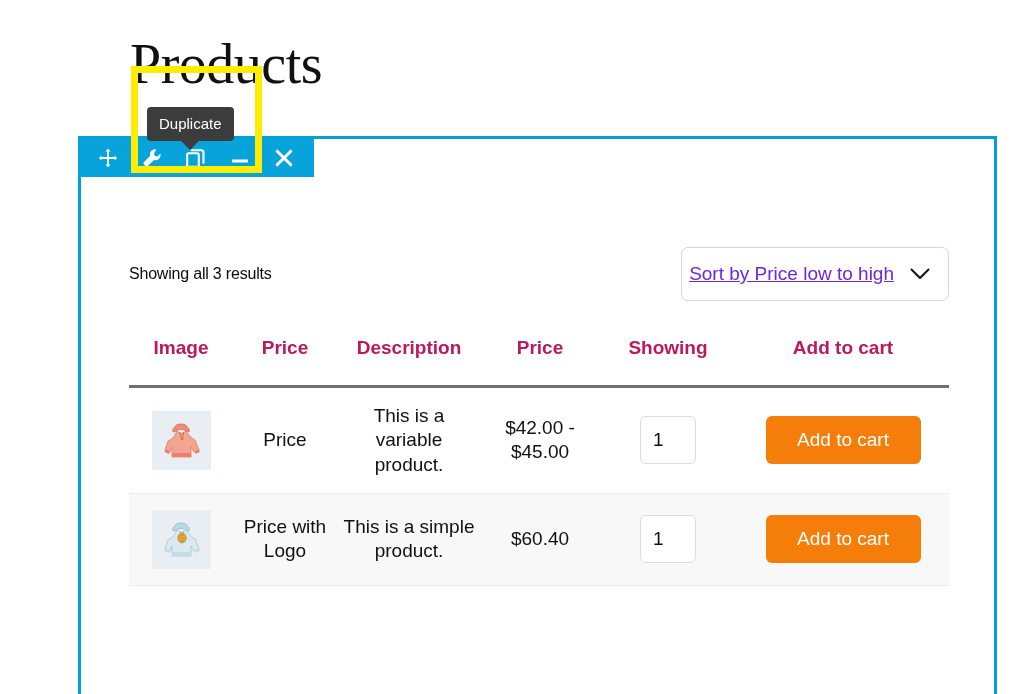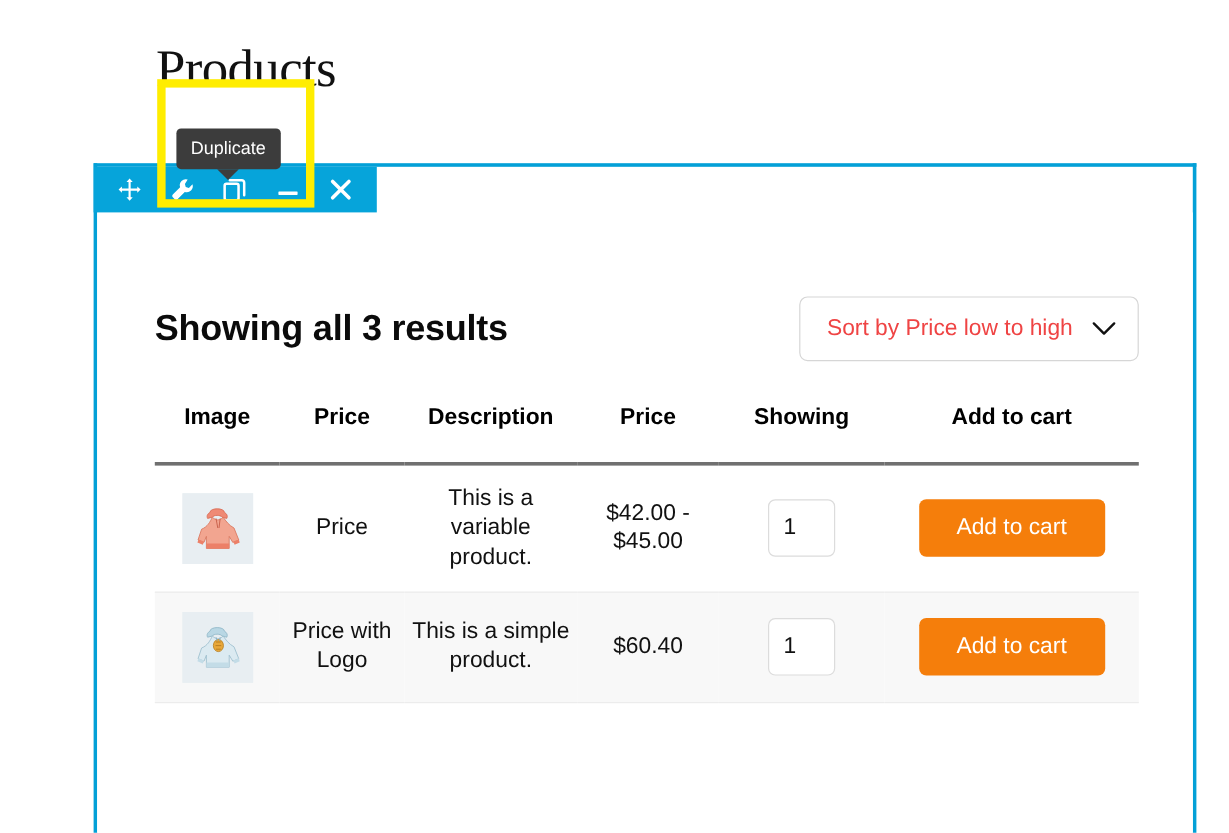--- a/index.html
+++ b/index.html
@@ -15,21 +15,21 @@
     font-family: "Liberation Sans", sans-serif;
     -webkit-font-smoothing: antialiased;
   }
 
   
   #page-heading {
     position: absolute;
     left: 130px;
     top: 36px;
     font-family: "Liberation Serif", serif;
-    font-size: 44px;
+    font-size: 56px;
     font-weight: 400;
     color: #111111;
     letter-spacing: -0.5px;
     line-height: 1;
     white-space: nowrap;
   }
 
   
   #widget-frame {
     position: absolute;
@@ -122,54 +122,55 @@
   #results-bar {
     position: absolute;
     left: 48px;
     top: 70px;
     width: 820px;
     display: flex;
     align-items: center;
     justify-content: space-between;
   }
   #results-count {
-    font-size: 30px;
-    font-weight: bold;
+    font-size: 16px;
+    font-weight: normal;
     color: #0b0b0b;
     letter-spacing: -0.2px;
   }
   #sort-select {
     border: 1px solid #d6d6d6;
     border-radius: 7px;
     background: #ffffff;
     height: 54px;
-    padding: 0 18px 0 22px;
+    padding: 0 18px 0 7px;
     display: flex;
     align-items: center;
     gap: 16px;
     font-size: 19px;
-    color: #ef4444;
+    color: #6d28d9;
     cursor: pointer;
     box-sizing: border-box;
+    text-decoration: underline;
   }
   #sort-chevron { display: block; }
 
   
   #products-table {
     position: absolute;
     left: 48px;
     top: 160px;
     width: 820px;
     border-collapse: collapse;
     table-layout: fixed;
   }
   #products-table th {
     font-size: 19px;
     font-weight: bold;
-    color: #000000;
+    color: #be185d;
     text-align: center;
     padding: 0 0 26px 0;
     border-bottom: 3px solid #707070;
   }
   #products-table td {
     font-size: 19px;
     color: #111111;
     text-align: center;
     vertical-align: middle;
     padding: 16px 4px;

